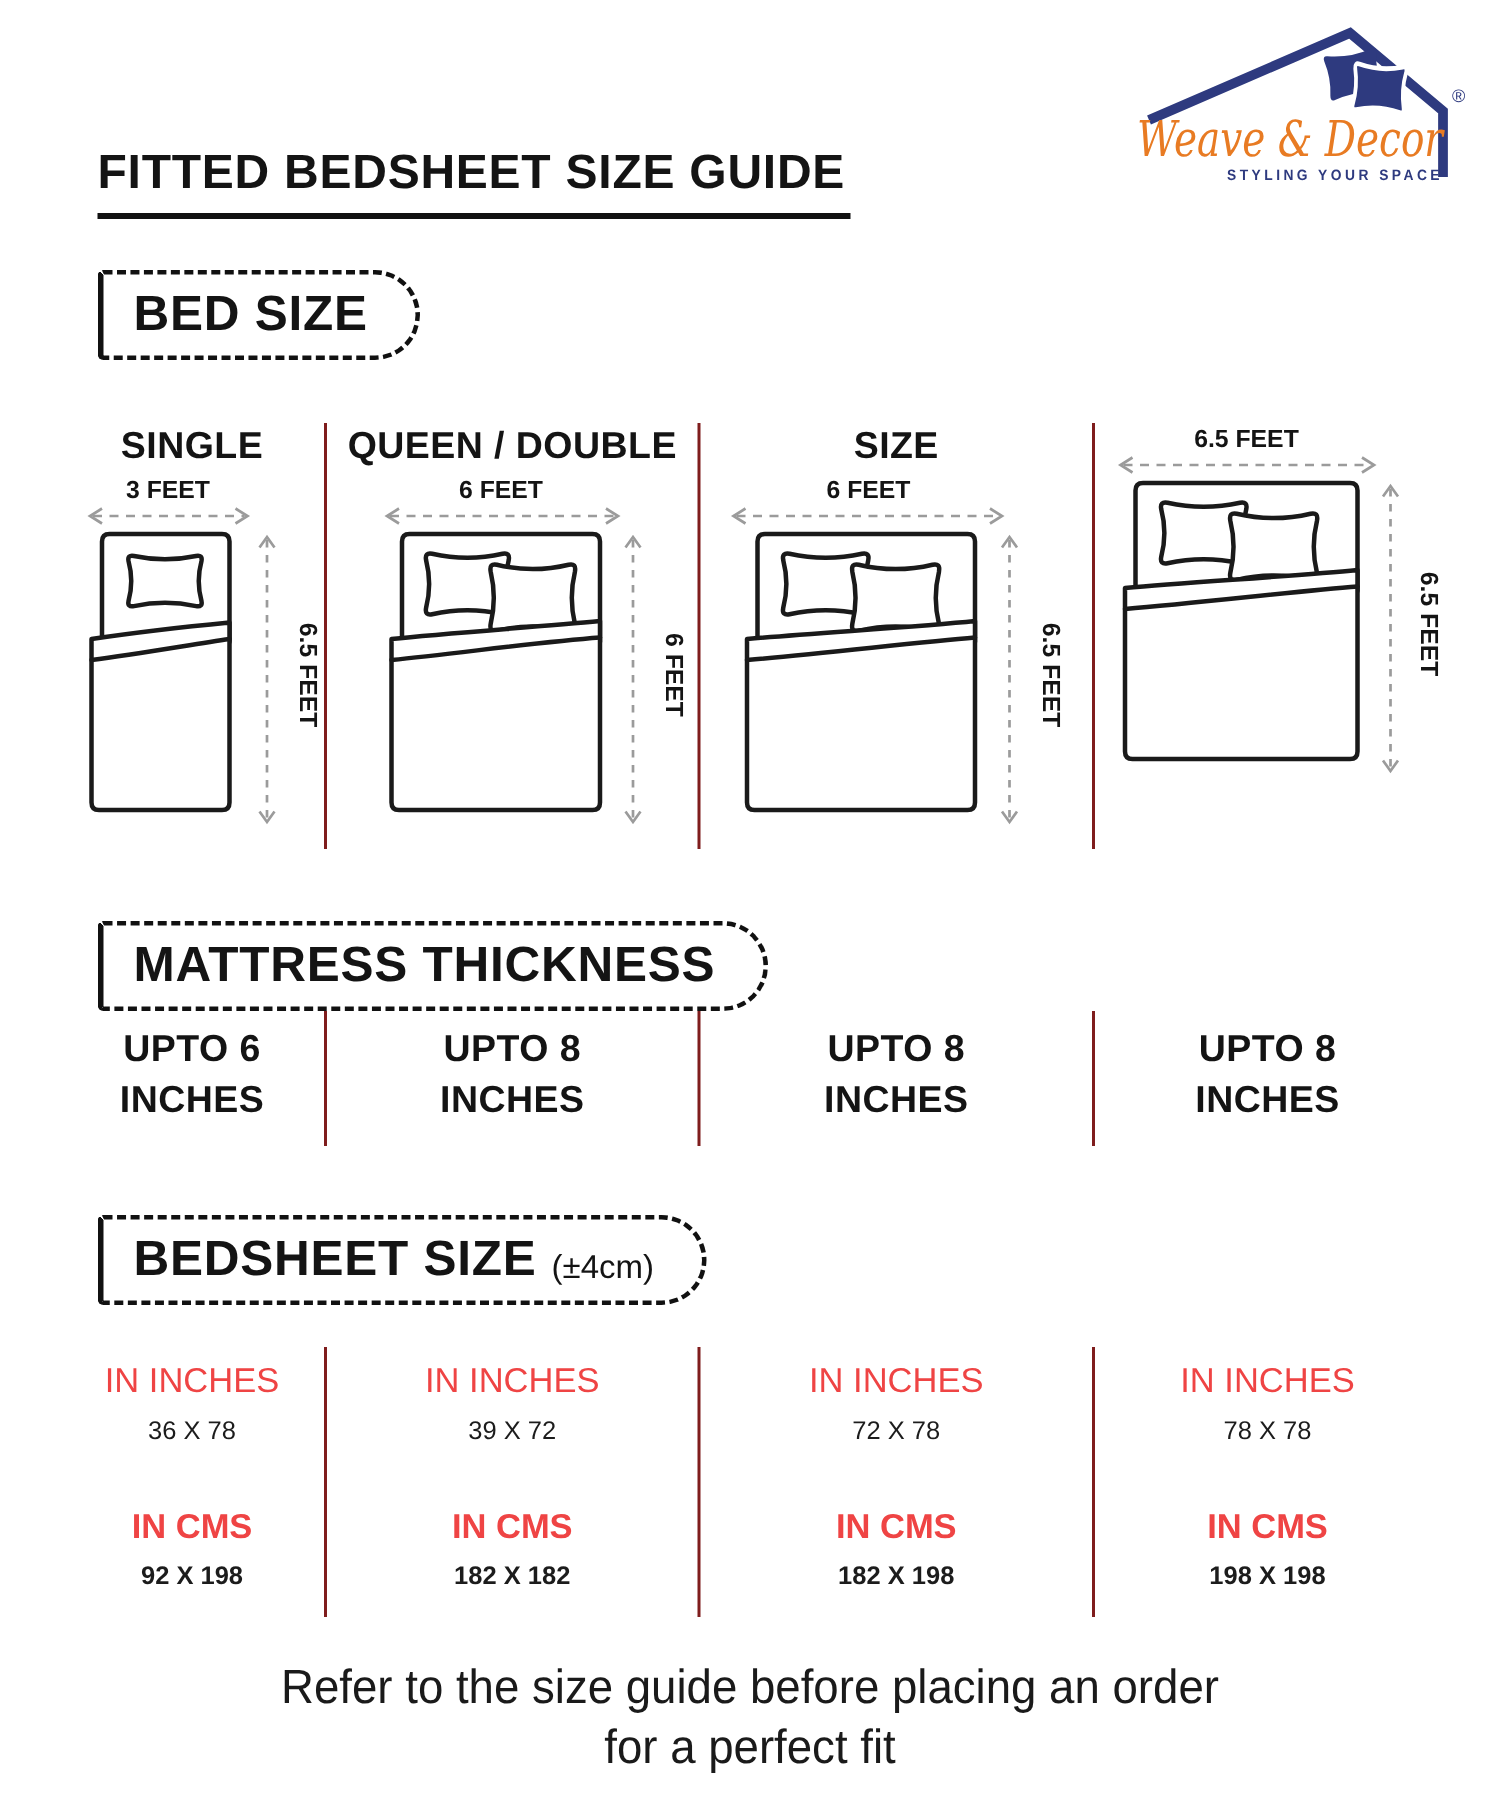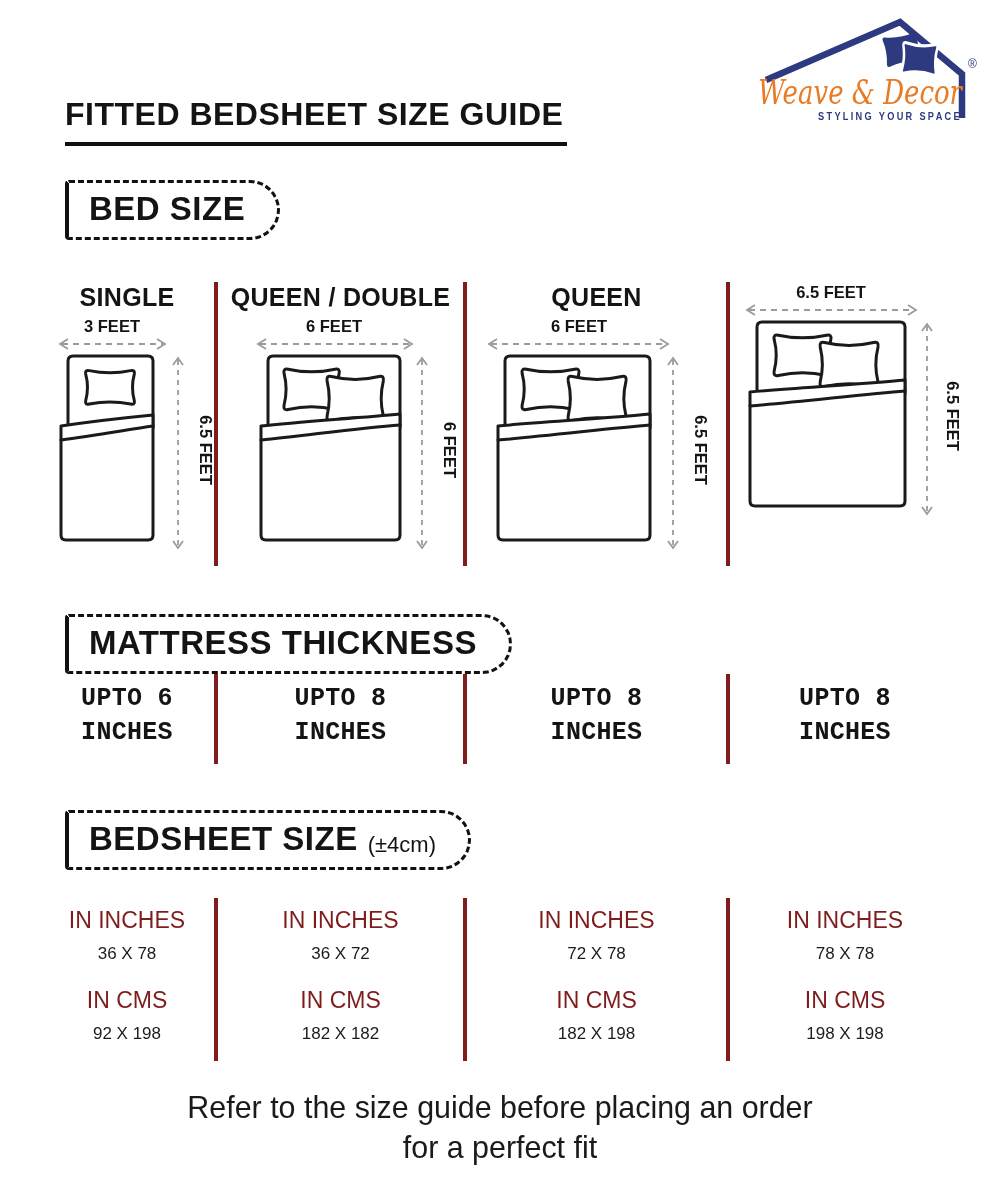--- a/index.html
+++ b/index.html
@@ -20,32 +20,32 @@
     border-radius:4px 30px 30px 4px;padding:7px 32px 9px 20px;
     font-size:33px;font-weight:700;letter-spacing:.5px;white-space:nowrap;
   }
   .pill .tol{font-weight:400;font-size:22px;letter-spacing:0;}
   .pill-bedsize{margin-top:34px;}
   .pill-mattress{margin-top:18px;}
   .pill-bedsheet{margin-top:46px;}
 
   .grid{display:grid;grid-template-columns:178px 249px 263px 230px;}
   .grid > .col{text-align:center;}
-  .grid > .col:not(:last-child){border-right:4px solid #7f1d1d;}
+  .grid > .col:not(:last-child){border-right:2px solid #7f1d1d;}
 
   .beds-grid{margin-top:42px;padding-bottom:30px;}
   .col-name{margin:0 0 4px 0;font-size:25px;font-weight:700;line-height:30px;letter-spacing:.3px;}
   .bed-svg{display:block;}
 
-  .thickness-grid .col{padding:8px 0 14px 0;font-size:25px;font-weight:700;line-height:34px;letter-spacing:.3px;font-family:Liberation Mono, monospace;}
+  .thickness-grid .col{padding:8px 0 14px 0;font-size:25px;font-weight:700;line-height:34px;letter-spacing:.3px;}
   .size-grid{margin-top:28px;}
   .size-grid .col{padding:8px 0 12px 0;}
-  .size-label{font-size:23px;line-height:28px;color:#7f1d1d;}
+  .size-label{font-size:23px;line-height:28px;color:#ef4444;}
   .size-value{font-size:17px;line-height:30px;margin-top:5px;color:#1c1c1c;}
-  .size-group + .size-group{margin-top:17px;}
+  .size-group + .size-group{margin-top:34px;font-weight:bold;}
 
   .footer{margin-top:26px;text-align:center;font-size:32px;line-height:40px;
     color:#1a1a1a;transform:scaleX(.95);transform-origin:50% 50%;}
 
   
   .stroke-bed{fill:#ffffff;stroke:#1a1a1a;stroke-width:3;stroke-linejoin:round;}
   .stroke-fold{fill:none;stroke:#1a1a1a;stroke-width:3;stroke-linecap:round;}
   .dim{stroke:#9b9b9b;stroke-width:1.8;fill:none;}
   .dim-line-h{stroke-dasharray:6 5;}
   .dim-line-v{stroke-dasharray:5 5;}
@@ -112,21 +112,21 @@
         <g class="dim">
           <line class="dim-line-v" x1="204" y1="44" x2="204" y2="230"></line>
           <polyline points="199,49 204,42 209,49"></polyline>
             <polyline points="199,225 204,232 209,225"></polyline>
         </g>
         <text class="dim-text" transform="translate(226,134) rotate(90)" text-anchor="middle">6 FEET</text>
       </svg>
     </div>
 
     <div class="col">
-      <h3 class="col-name">QUEEN</h3>
+      <h3 class="col-name">SIZE</h3>
       <svg class="bed-svg" viewBox="0 0 263 250" width="263" height="250">
         <text class="dim-text" x="112" y="16" text-anchor="middle">6 FEET</text>
         <g class="dim">
           <line class="dim-line-h" x1="24" y1="28" x2="199" y2="28"></line>
           <polyline points="30,23 22,28 30,33"></polyline>
             <polyline points="193,23 201,28 193,33"></polyline>
         </g>
         <path class="stroke-bed" d="M43 40 H178 Q183 40 183 45 V112 H38 V45 Q38 40 43 40 Z"></path>
         <path class="stroke-bed" transform="translate(52,50) scale(1.05,1.06)" vector-effect="non-scaling-stroke" d="M7 3 Q30 8 53 3 Q58 2 57 7 Q53 22 57 37 Q58 42 53 41 Q30 36 7 41 Q2 42 3 37 Q7 22 3 7 Q2 2 7 3 Z"></path>
         <path class="stroke-bed" transform="translate(98,57) scale(1.07,1.16)" vector-effect="non-scaling-stroke" d="M7 3 Q30 8 53 3 Q58 2 57 7 Q53 22 57 37 Q58 42 53 41 Q30 36 7 41 Q2 42 3 37 Q7 22 3 7 Q2 2 7 3 Z"></path>
@@ -199,21 +199,21 @@
         <div class="size-value">36 X 78</div>
       </div>
       <div class="size-group">
         <div class="size-label">IN CMS</div>
         <div class="size-value">92 X 198</div>
       </div>
     </div>
     <div class="col">
       <div class="size-group">
         <div class="size-label">IN INCHES</div>
-        <div class="size-value">36 X 72</div>
+        <div class="size-value">39 X 72</div>
       </div>
       <div class="size-group">
         <div class="size-label">IN CMS</div>
         <div class="size-value">182 X 182</div>
       </div>
     </div>
     <div class="col">
       <div class="size-group">
         <div class="size-label">IN INCHES</div>
         <div class="size-value">72 X 78</div>

